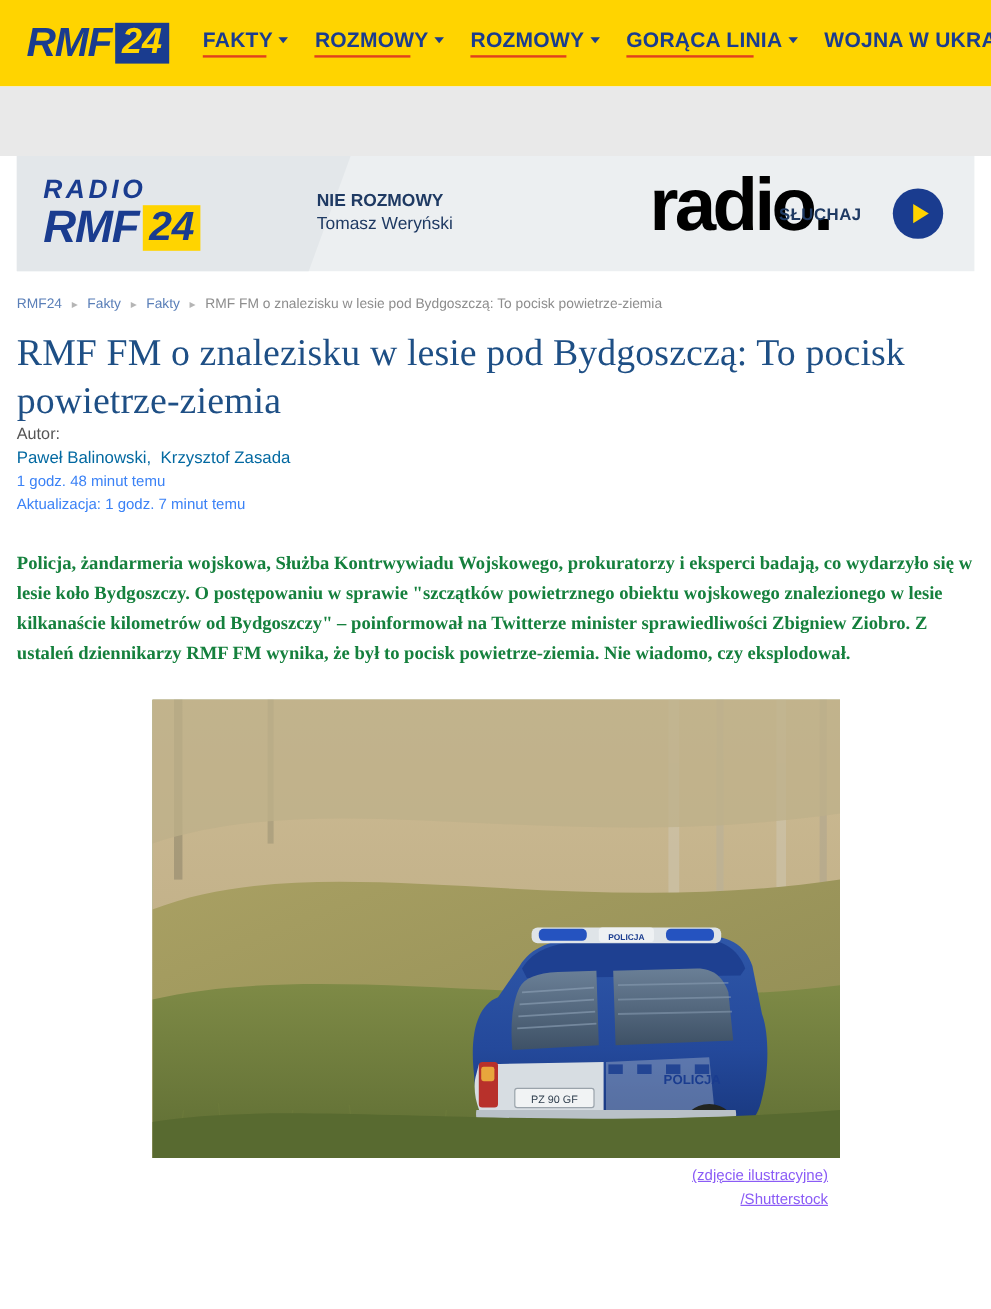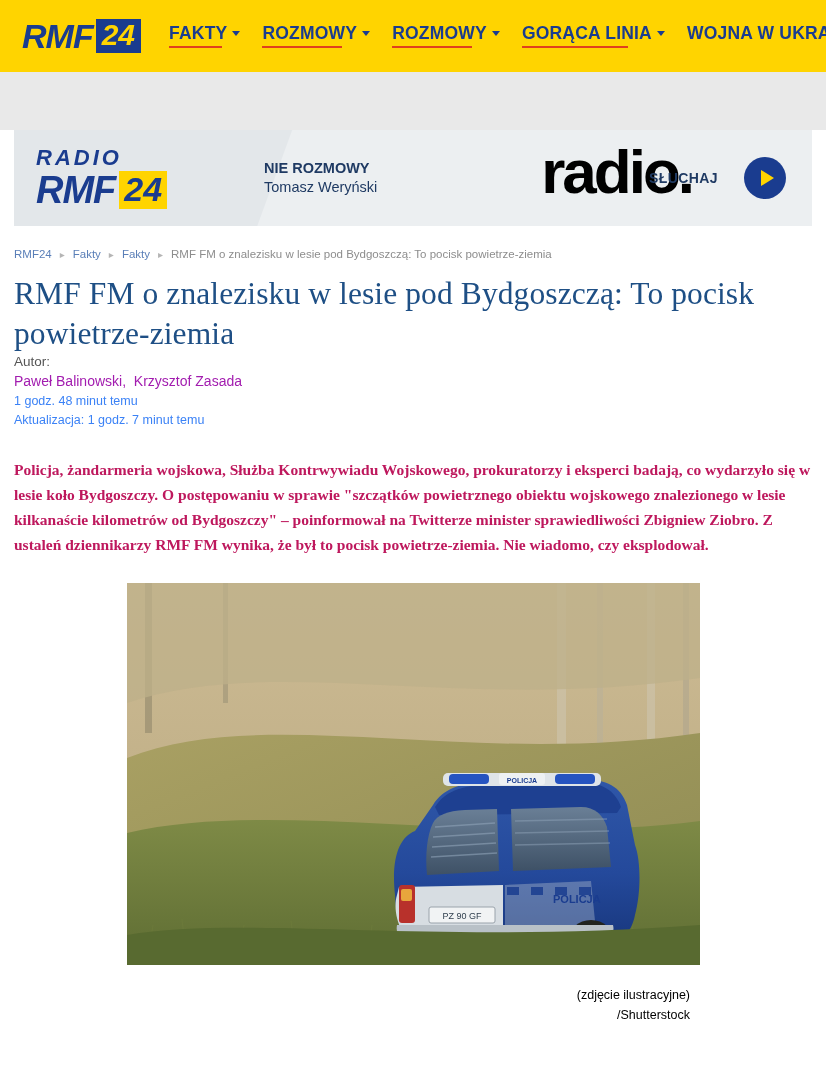--- a/index.html
+++ b/index.html
@@ -208,54 +208,55 @@
     font-weight: normal;
     color: #1e4f85;
     font-size: 31.5px;
     line-height: 40px;
     letter-spacing: 0.1px;
   }
 
   .byline { }
   .byline .lbl { color: #555; font-size: 13.5px; }
   .byline .authors { margin-top: 4px; font-size: 14px; }
-  .byline .authors span { color: #a21caf; }
+  .byline .authors span { color: #0369a1; }
   .byline .t1, .byline .t2 {
     color: #3b82f6;
     font-size: 12.5px;
     margin-top: 5px;
   }
 
   .lead {
     margin-top: 30px;
     font-family: "Liberation Serif", serif;
     font-weight: bold;
-    color: #be185d;
+    color: #15803d;
     font-size: 15.5px;
     line-height: 25px;
   }
 
   
   .figure { margin: 26px 0 0 0; }
   .photo {
     width: 573px;
     height: 382px;
     margin: 0 auto;
     display: block;
     position: relative;
     overflow: hidden;
     background: #8b8f52;
   }
   .caption {
     text-align: right;
-    color: #000000;
+    color: #8b5cf6;
     font-size: 12.5px;
     line-height: 20px;
     padding-right: 122px;
-    margin-top: 20px;
+    margin-top: 4px;
+    text-decoration: underline;
   }
 </style>
 </head>
 <body>
 
 <div class="topnav">
   <div class="logo">
     <span class="logo-rmf">RMF</span>
     <span class="logo-24">24</span>
   </div>

